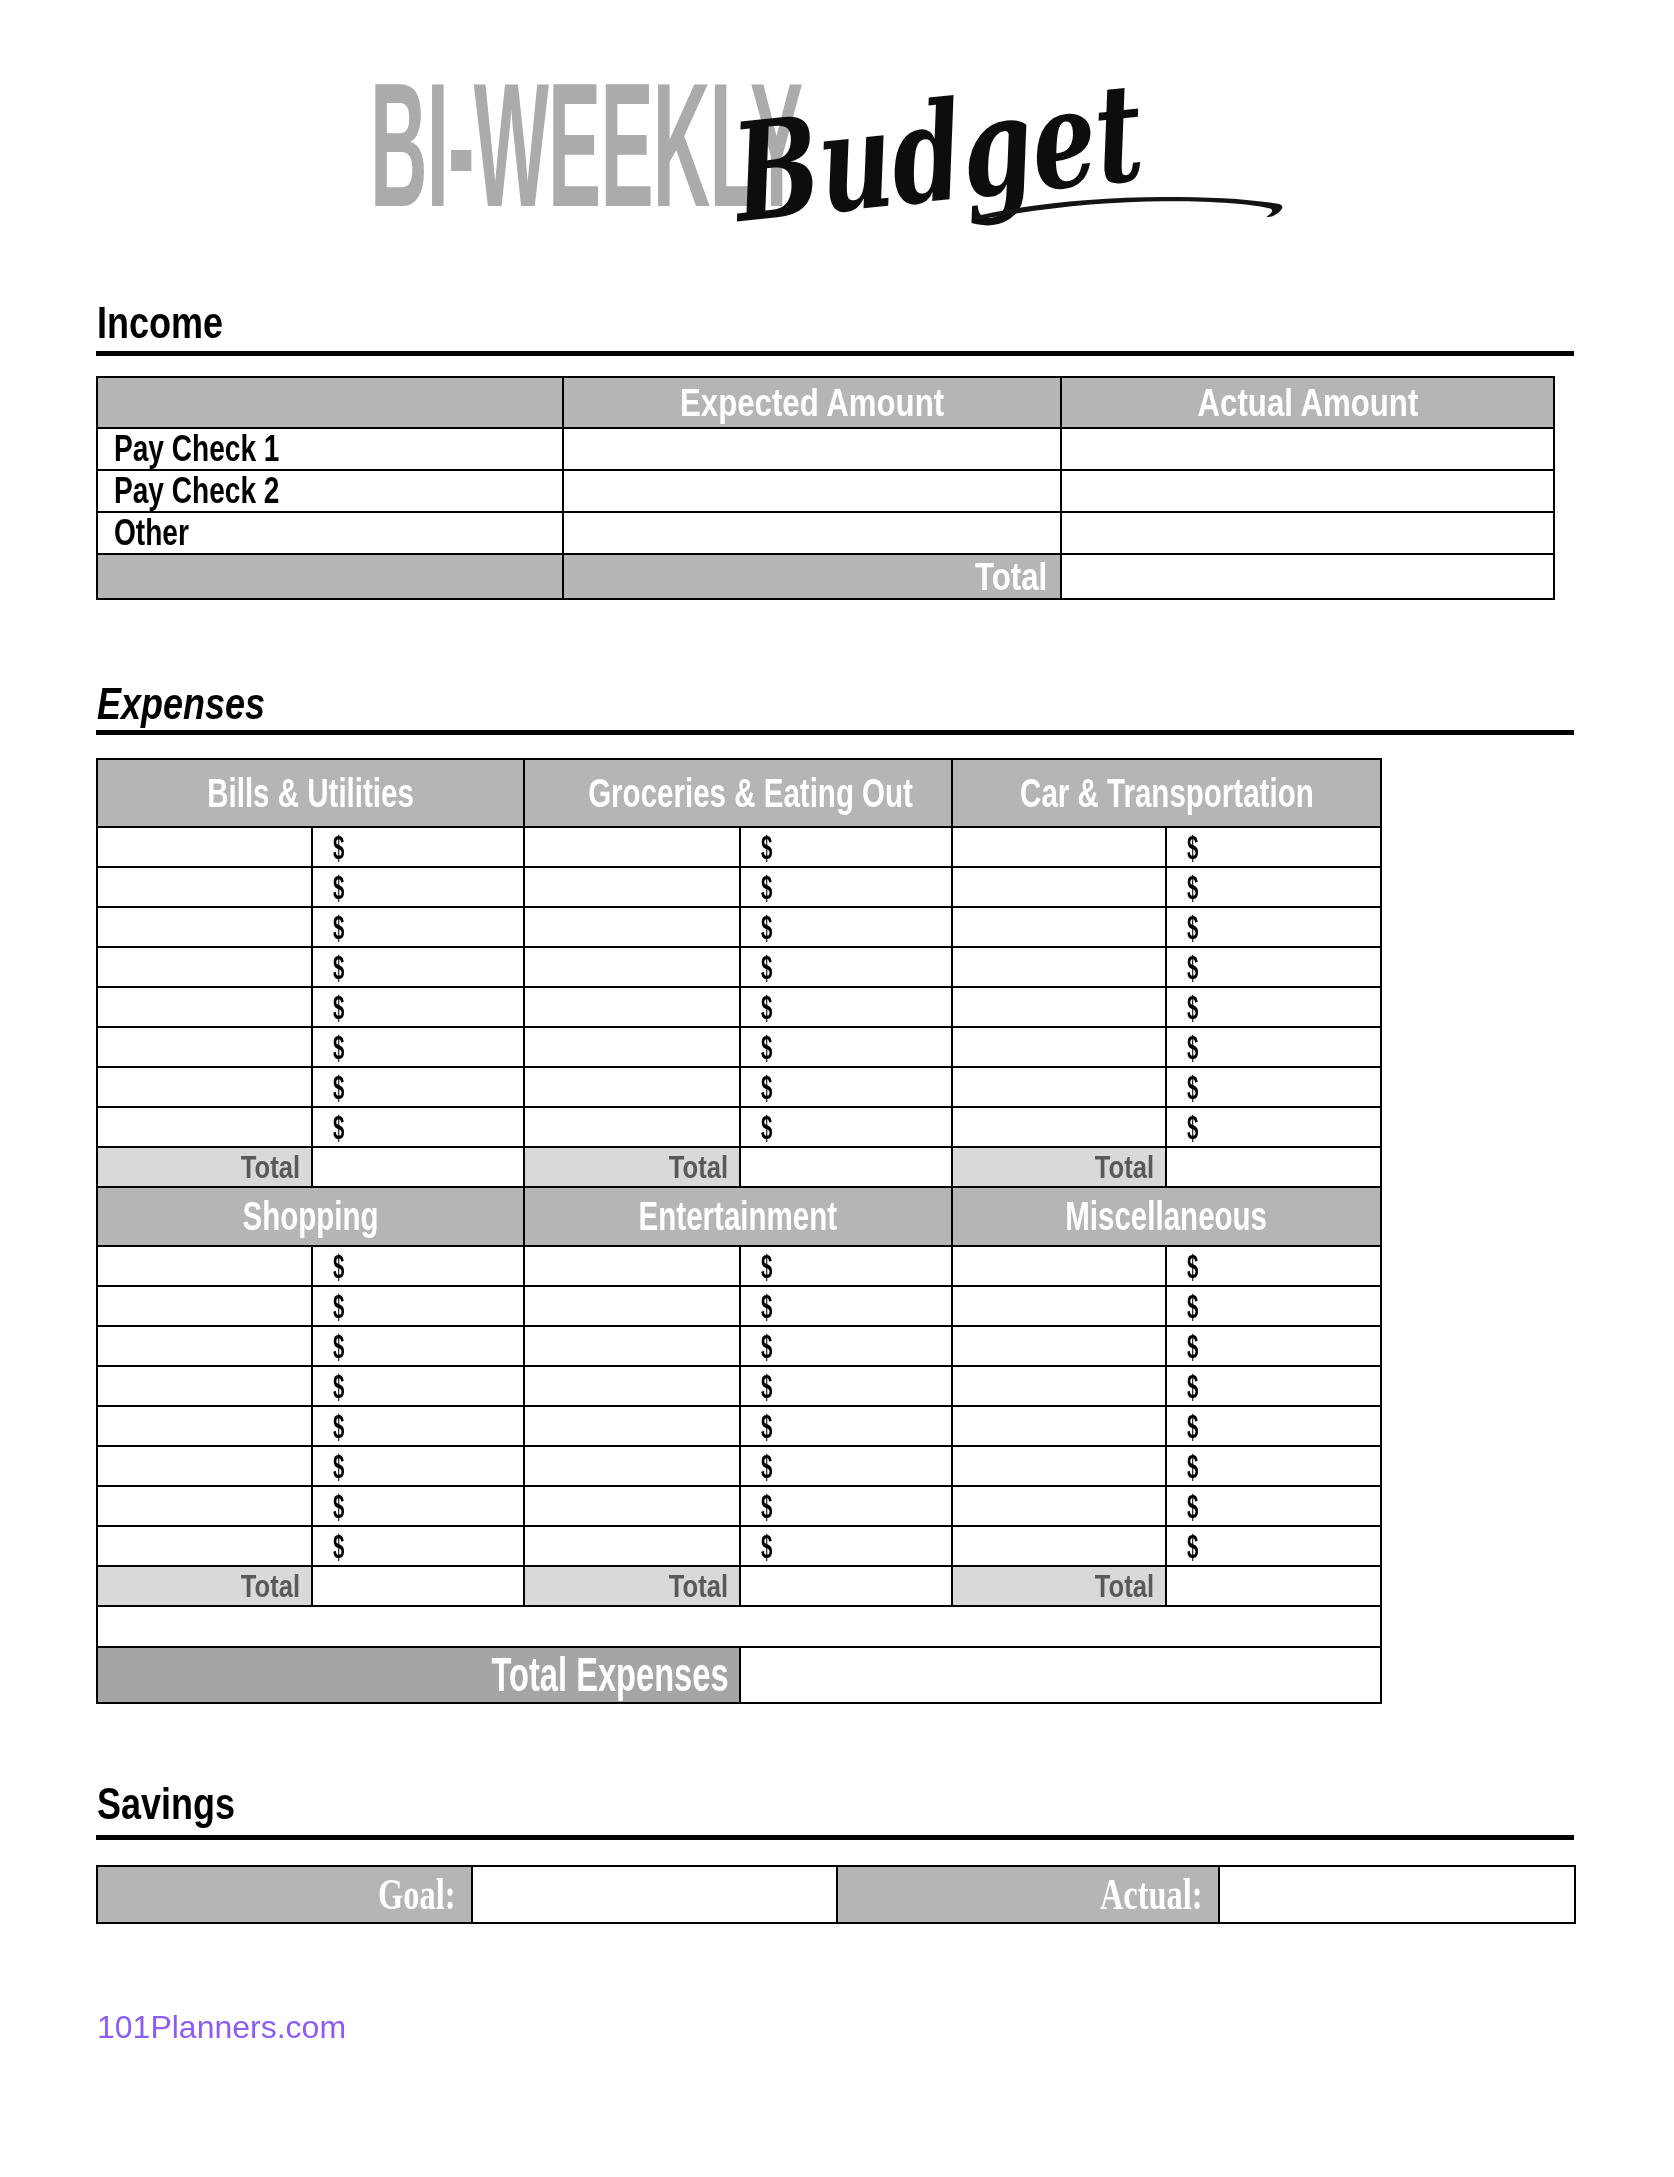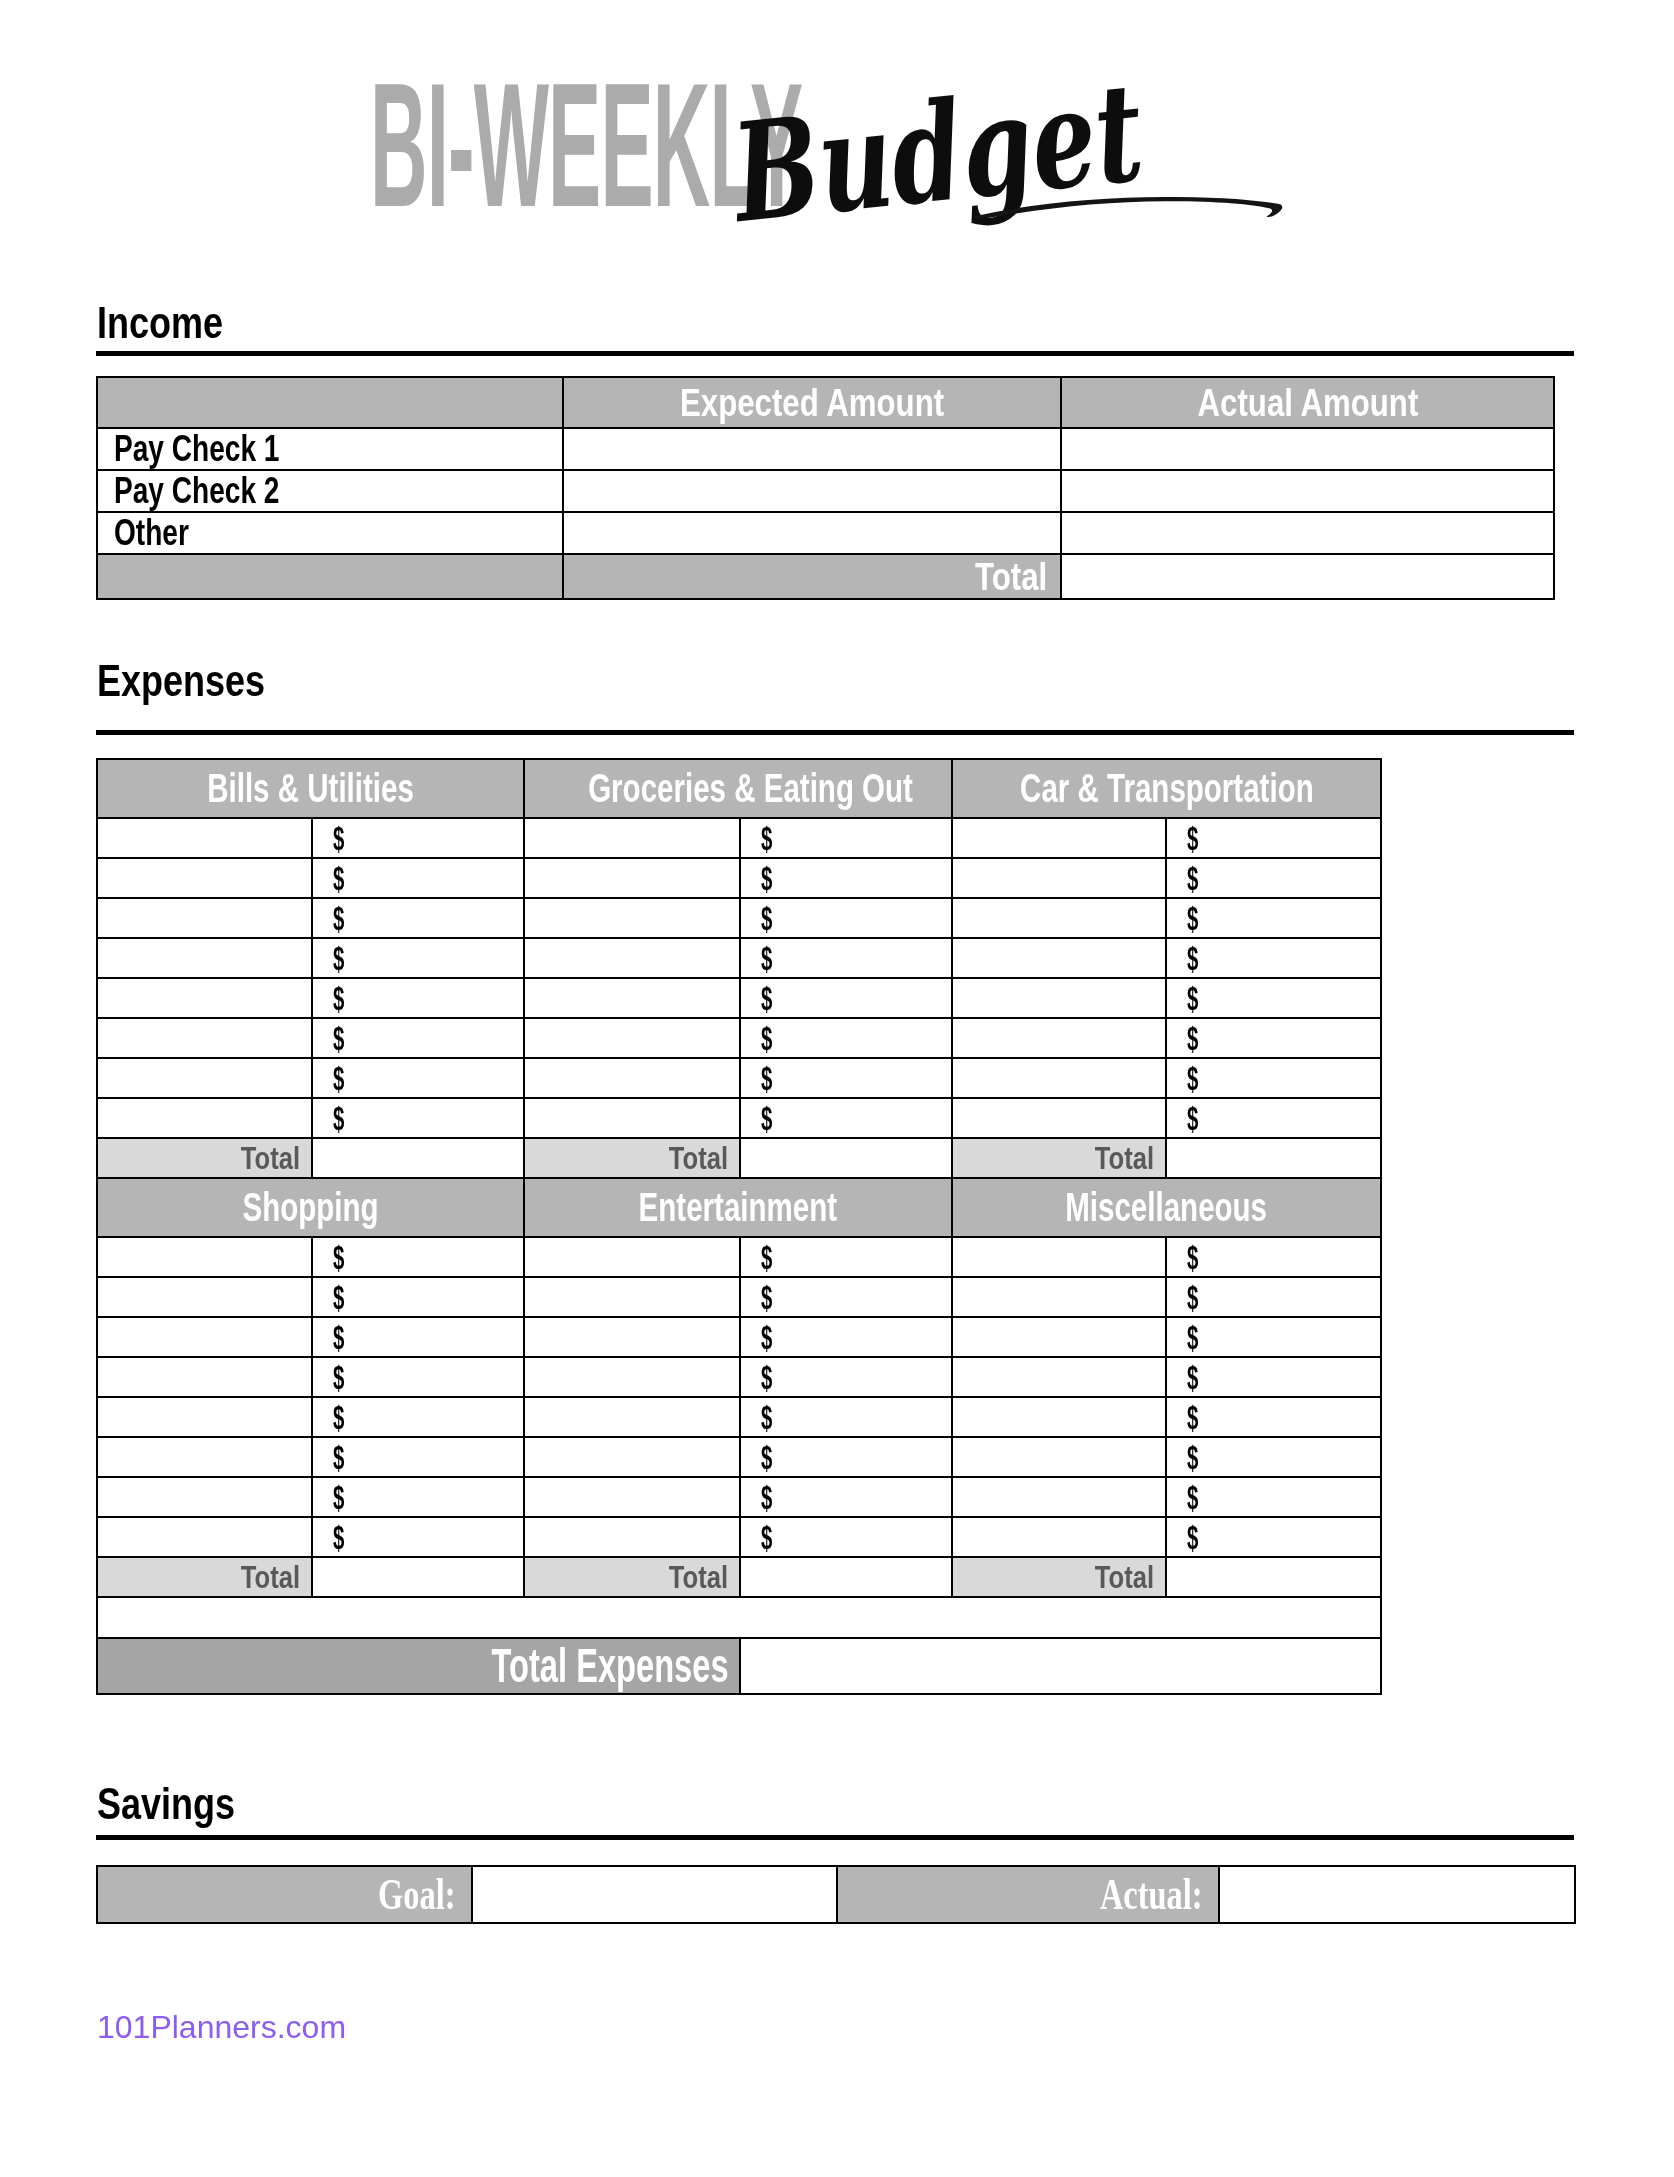--- a/index.html
+++ b/index.html
@@ -123,37 +123,37 @@
       <tr style="height:45px;">
         <td class="gray"></td>
         <td class="gray rgt" style="padding-right:12.5px;">
           <span class="cond oR inc-total">Total</span>
         </td>
         <td></td>
       </tr>
     </tbody>
   </table>
 
-  <div class="sec-h" style="top:655px;">
+  <div class="sec-h" style="top:678px;font-style:italic;">
     <span class="cond oL">Expenses</span>
   </div>
   <div class="rule" style="top:730px;"></div>
 
   <table class="exp">
     <colgroup>
       <col style="width:215px">
         <col style="width:212px">
       <col style="width:216px">
         <col style="width:212px">
       <col style="width:214px">
         <col style="width:215px">
     </colgroup>
 
     <tbody>
-      <tr style="height:59px;text-decoration:underline;">
+      <tr style="height:68px;text-decoration:underline;">
         <th colspan="2" class="gray ctr">
           <span class="cond oC cat-h">Bills &amp; Utilities</span>
         </th>
         <th colspan="2" class="gray ctr">
           <span class="cond oC cat-h">Groceries &amp; Eating Out</span>
         </th>
         <th colspan="2" class="gray ctr">
           <span class="cond oC cat-h">Car &amp; Transportation</span>
         </th>
       </tr>

